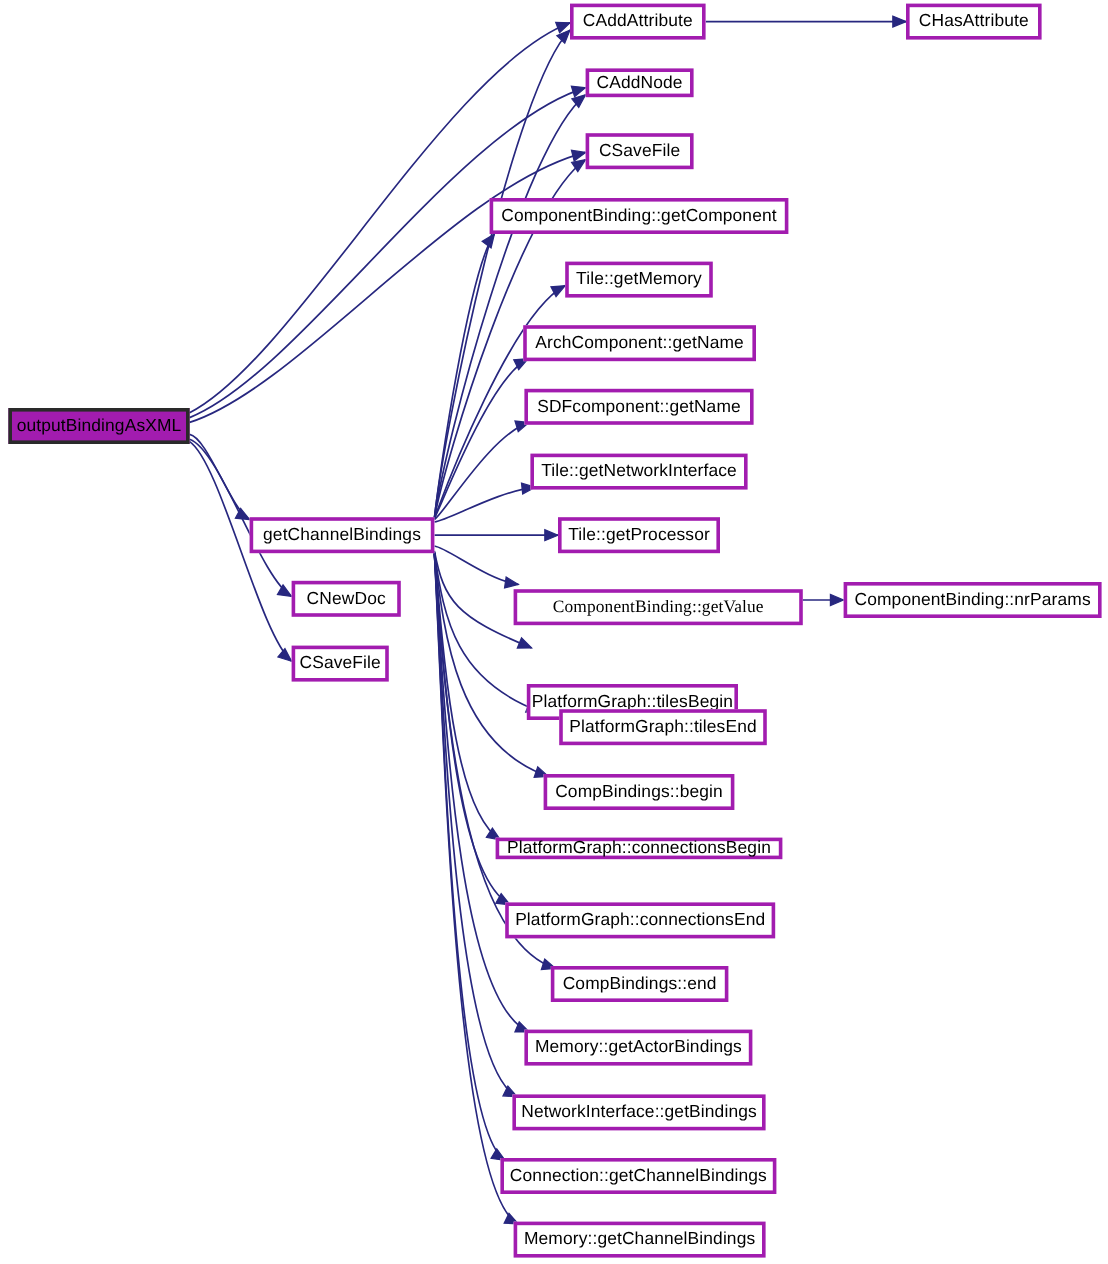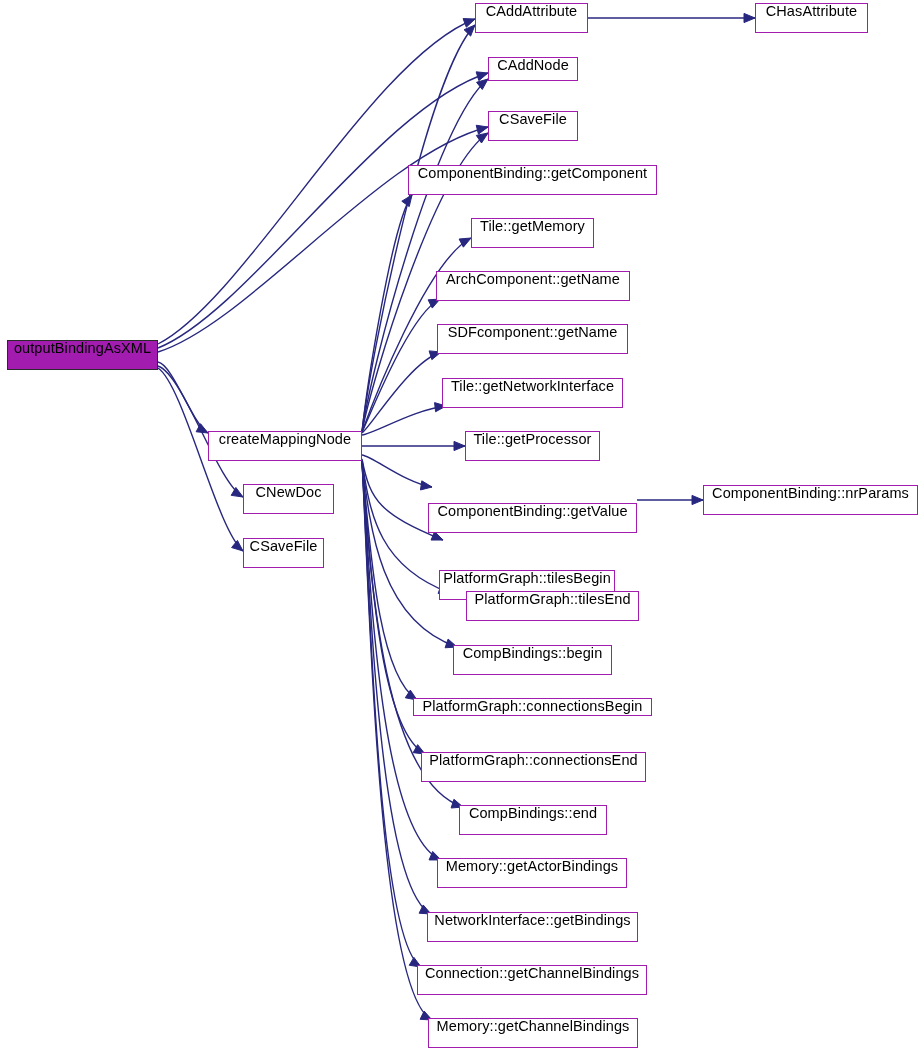--- a/index.html
+++ b/index.html
@@ -30,27 +30,27 @@
     stroke-width: 1.4;
   }
   .edge-head {
     fill: #27277f;
     stroke: #27277f;
     stroke-width: 1;
   }
   .node {
     position: absolute;
     box-sizing: border-box;
-    border: 1px solid #a21caf;
+    border: 3px solid #a21caf;
     background: #ffffff;
     color: #000000;
     font-size: 14.5px;
     line-height: 1;
     display: flex;
-    align-items: flex-start;
+    align-items: center;
     justify-content: center;
     white-space: nowrap;
     letter-spacing: 0.1px;
   }
   .node.highlight {
     background: #a21caf;
     border-color: #2a2a2a;
   }
   .node-label {
     display: block;
@@ -119,21 +119,21 @@
         <polygon points="432,1020 420.09836151761954,1019.2851563564525 424.1502714592441,1011.025493783141" class="edge-head"></polygon>
         <path d="M637,500 C658.78,500 680.56,500 703,500" class="edge-path"></path>
         <polygon points="703,500 692,504.6 692,495.4" class="edge-head"></polygon>
       </g>
   </svg>
   <div id="node-layer">
       <div class="node highlight" style="left: 7px; top: 340px; width: 151px; height: 30px;">
         <span class="node-label">outputBindingAsXML</span>
       </div>
       <div class="node" style="left: 208px; top: 431px; width: 154px; height: 30px;">
-        <span class="node-label">createMappingNode</span>
+        <span class="node-label">getChannelBindings</span>
       </div>
       <div class="node" style="left: 243px; top: 484px; width: 91px; height: 30px;">
         <span class="node-label">CNewDoc</span>
       </div>
       <div class="node" style="left: 243px; top: 538px; width: 81px; height: 30px;">
         <span class="node-label">CSaveFile</span>
       </div>
       <div class="node" style="left: 475px; top: 3px; width: 113px; height: 30px;">
         <span class="node-label">CAddAttribute</span>
       </div>
@@ -157,21 +157,21 @@
       </div>
       <div class="node" style="left: 437px; top: 324px; width: 191px; height: 30px;">
         <span class="node-label">SDFcomponent::getName</span>
       </div>
       <div class="node" style="left: 442px; top: 378px; width: 181px; height: 30px;">
         <span class="node-label">Tile::getNetworkInterface</span>
       </div>
       <div class="node" style="left: 465px; top: 431px; width: 135px; height: 30px;">
         <span class="node-label">Tile::getProcessor</span>
       </div>
-      <div class="node" style="left: 428px; top: 503px; width: 209px; height: 30px;">
+      <div class="node" style="left: 428px; top: 491px; width: 241px; height: 30px; font-family: Liberation Serif, serif;">
         <span class="node-label">ComponentBinding::getValue</span>
       </div>
       <div class="node" style="left: 703px; top: 485px; width: 215px; height: 30px;">
         <span class="node-label">ComponentBinding::nrParams</span>
       </div>
       <div class="node" style="left: 439px; top: 538px; width: 176px; height: 30px; margin-top: 32px;">
         <span class="node-label">PlatformGraph::tilesBegin</span>
       </div>
       <div class="node" style="left: 466px; top: 591px; width: 173px; height: 30px;">
         <span class="node-label">PlatformGraph::tilesEnd</span>

